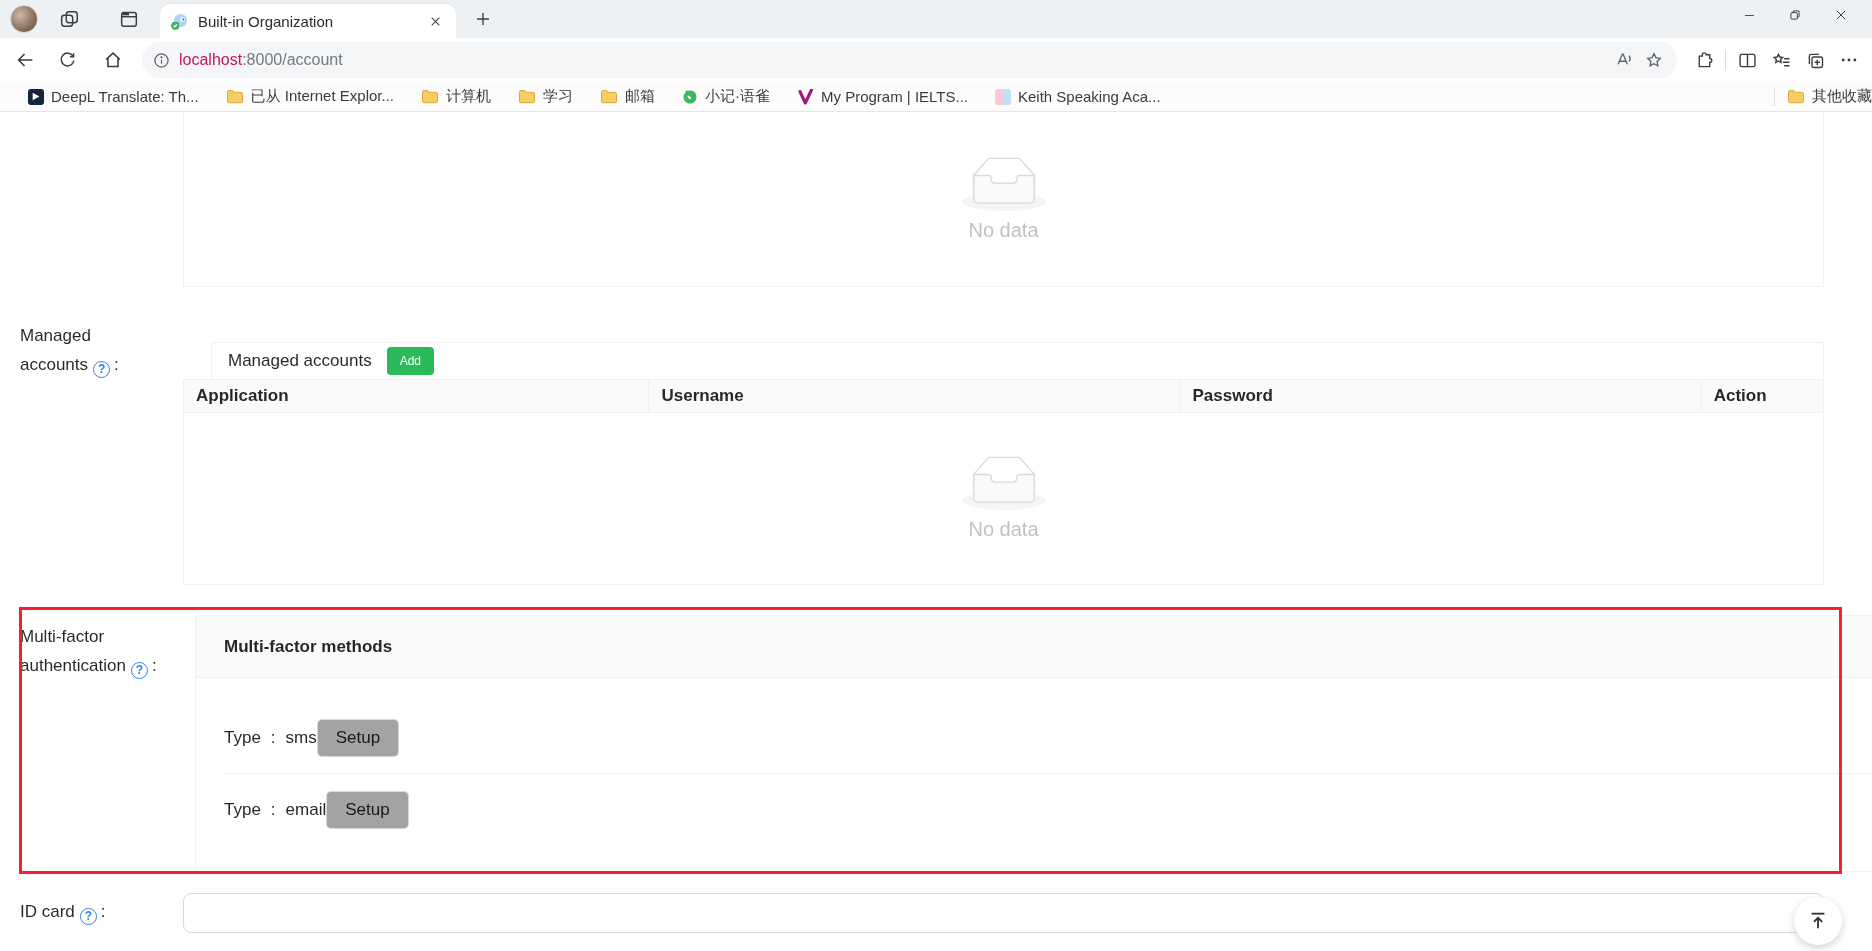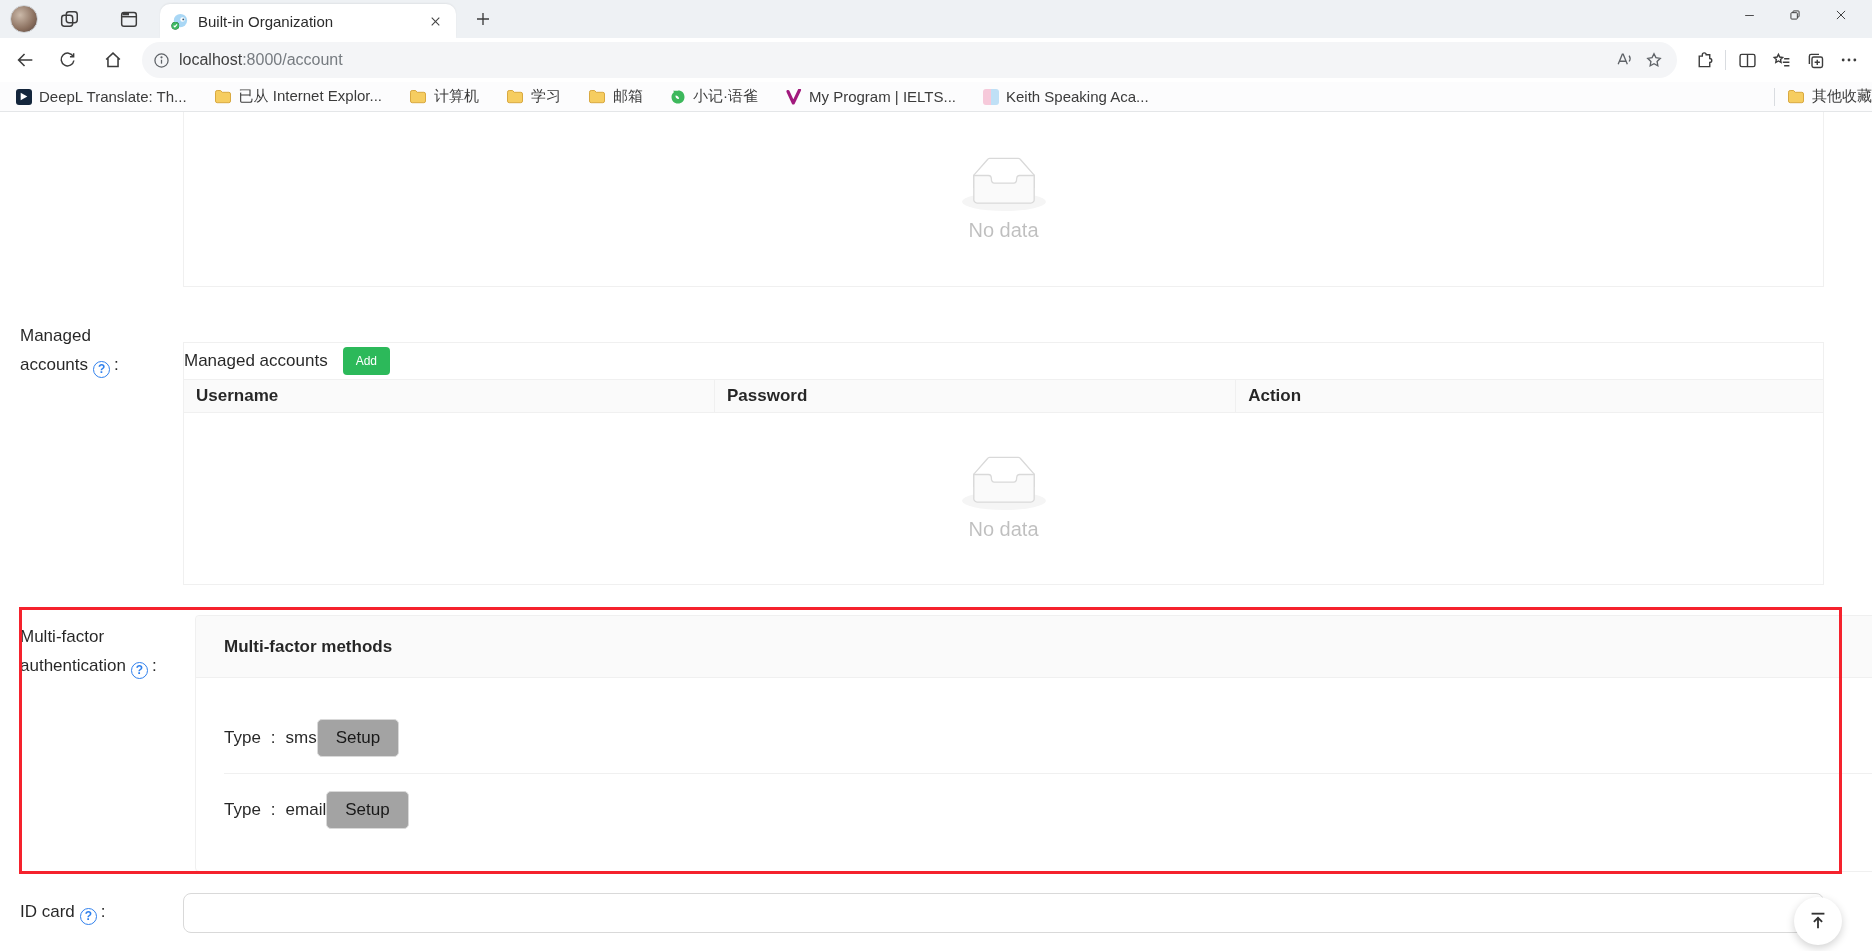--- a/index.html
+++ b/index.html
@@ -33,27 +33,27 @@
   .win-controls { margin-left:auto; align-self:flex-start; display:flex; height:30px; }
   .win-btn { width:46px; height:30px; display:flex; align-items:center; justify-content:center; flex:none; }
 
   .toolbar { height:44px; background:#fff; display:flex; align-items:center; padding:0 6px 0 8px; }
   .ibtn { width:34px; height:34px; display:flex; align-items:center; justify-content:center; border-radius:6px; flex:none; }
   .addr {
     flex:1; height:36px; margin:0 10px 0 12px; background:#f4f5f7; border-radius:18px;
     display:flex; align-items:center; padding:0 8px 0 10px; min-width:0;
   }
   .addr-url { flex:1; font-size:16px; white-space:nowrap; overflow:hidden; margin-left:8px; }
-  .url-host { color:#404040; }
+  .url-host { color:#be185d; }
   .url-rest { color:#767b80; }
   .tb-sep { width:1px; height:20px; background:#d9dce0; margin:0 4px; flex:none; }
 
   .bookmarks {
     height:30px; background:#fcfcfd; border-bottom:1px solid #e4e6e8;
-    display:flex; align-items:center; padding:0 0 0 16px; font-size:15px; color:#3b3b3b;
+    display:flex; align-items:center; padding:0 0 0 28px; font-size:15px; color:#3b3b3b;
     white-space:nowrap; overflow:hidden;
   }
   .bm { display:flex; align-items:center; gap:7px; margin-right:27px; flex:none; }
   .bm-right { margin-left:auto; display:flex; align-items:center; flex:none; }
   .bm-sep { width:1px; height:18px; background:#d9dce0; margin-right:12px; }
 
   
   .ic-deepl { width:16px; height:16px; border-radius:3px; background:#14263c; display:flex; align-items:center; justify-content:center; }
   .ic-keith { width:16px; height:16px; border-radius:3px; overflow:hidden; display:flex; }
   .ic-keith i { flex:1; } .ic-keith .k1{background:#f6c9da;} .ic-keith .k2{background:#bfe0f6;}
@@ -72,21 +72,21 @@
   .field-label { position:absolute; left:20px; line-height:29px; color:rgba(0,0,0,.85); }
   .help {
     display:inline-flex; width:17px; height:17px; border:1.5px solid #2f80ed; border-radius:50%;
     color:#2f80ed; font-size:12px; align-items:center; justify-content:center;
     vertical-align:-3px; margin:0 4px 0 5px; font-weight:bold;
   }
 
   .ma-card { position:absolute; left:183px; top:230px; width:1641px; }
   .ma-title-row {
     height:37px; border:1px solid #f0f0f0; border-bottom:none;
-    display:flex; align-items:center; padding:0 0;
+    display:flex; align-items:center; padding:0 16px;margin-left:28px;
   }
   .ma-title { font-size:17px; }
   .btn-add {
     margin-left:15px; background:#2cb95a; color:#fff; border:none; border-radius:4px;
     font-size:12px; padding:4px 13px; line-height:20px; font-family:inherit;
   }
   .ma-header { display:flex; background:#fafafa; border:1px solid #f0f0f0; height:34px; }
   .ma-th {
     font-weight:bold; font-size:17px; display:flex; align-items:center; padding:0 12px;
     border-right:1px solid #f0f0f0;
@@ -366,20 +366,21 @@
     <span>Managed</span><br>
     <span>accounts</span><span class="help">?</span><span>:</span>
   </div>
 
   <div class="ma-card">
     <div class="ma-title-row">
       <span class="ma-title">Managed accounts</span>
       <button class="btn-add">Add</button>
     </div>
     <div class="ma-header">
+      <div class="ma-th c1">Application</div>
       <div class="ma-th c2">Username</div>
       <div class="ma-th c3">Password</div>
       <div class="ma-th c4">Action</div>
     </div>
     <div class="ma-body">
       <div class="empty">
         <svg width="84" height="54" viewBox="0 0 64 41">
           <g transform="translate(0 1)" fill="none">
             <ellipse fill="#f5f5f5" cx="32" cy="33" rx="32" ry="7"></ellipse>
             <g stroke="#d9d9d9">

